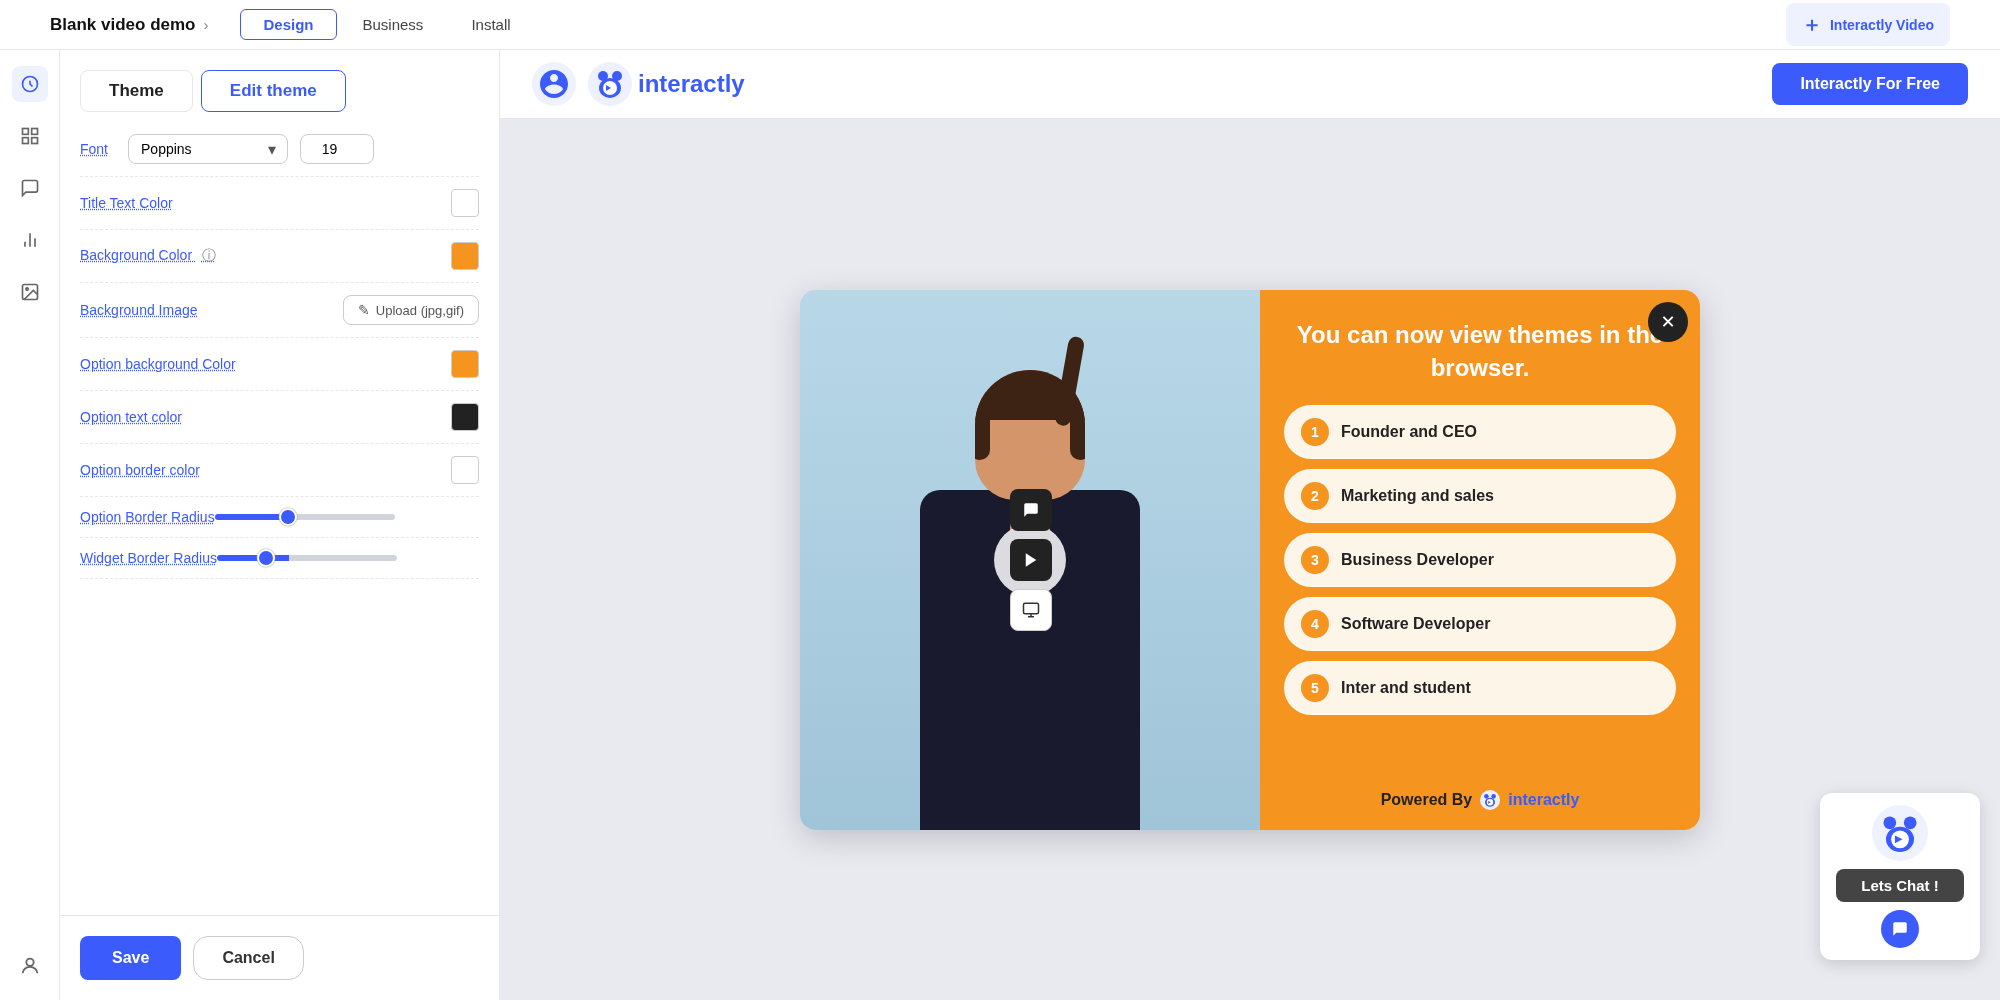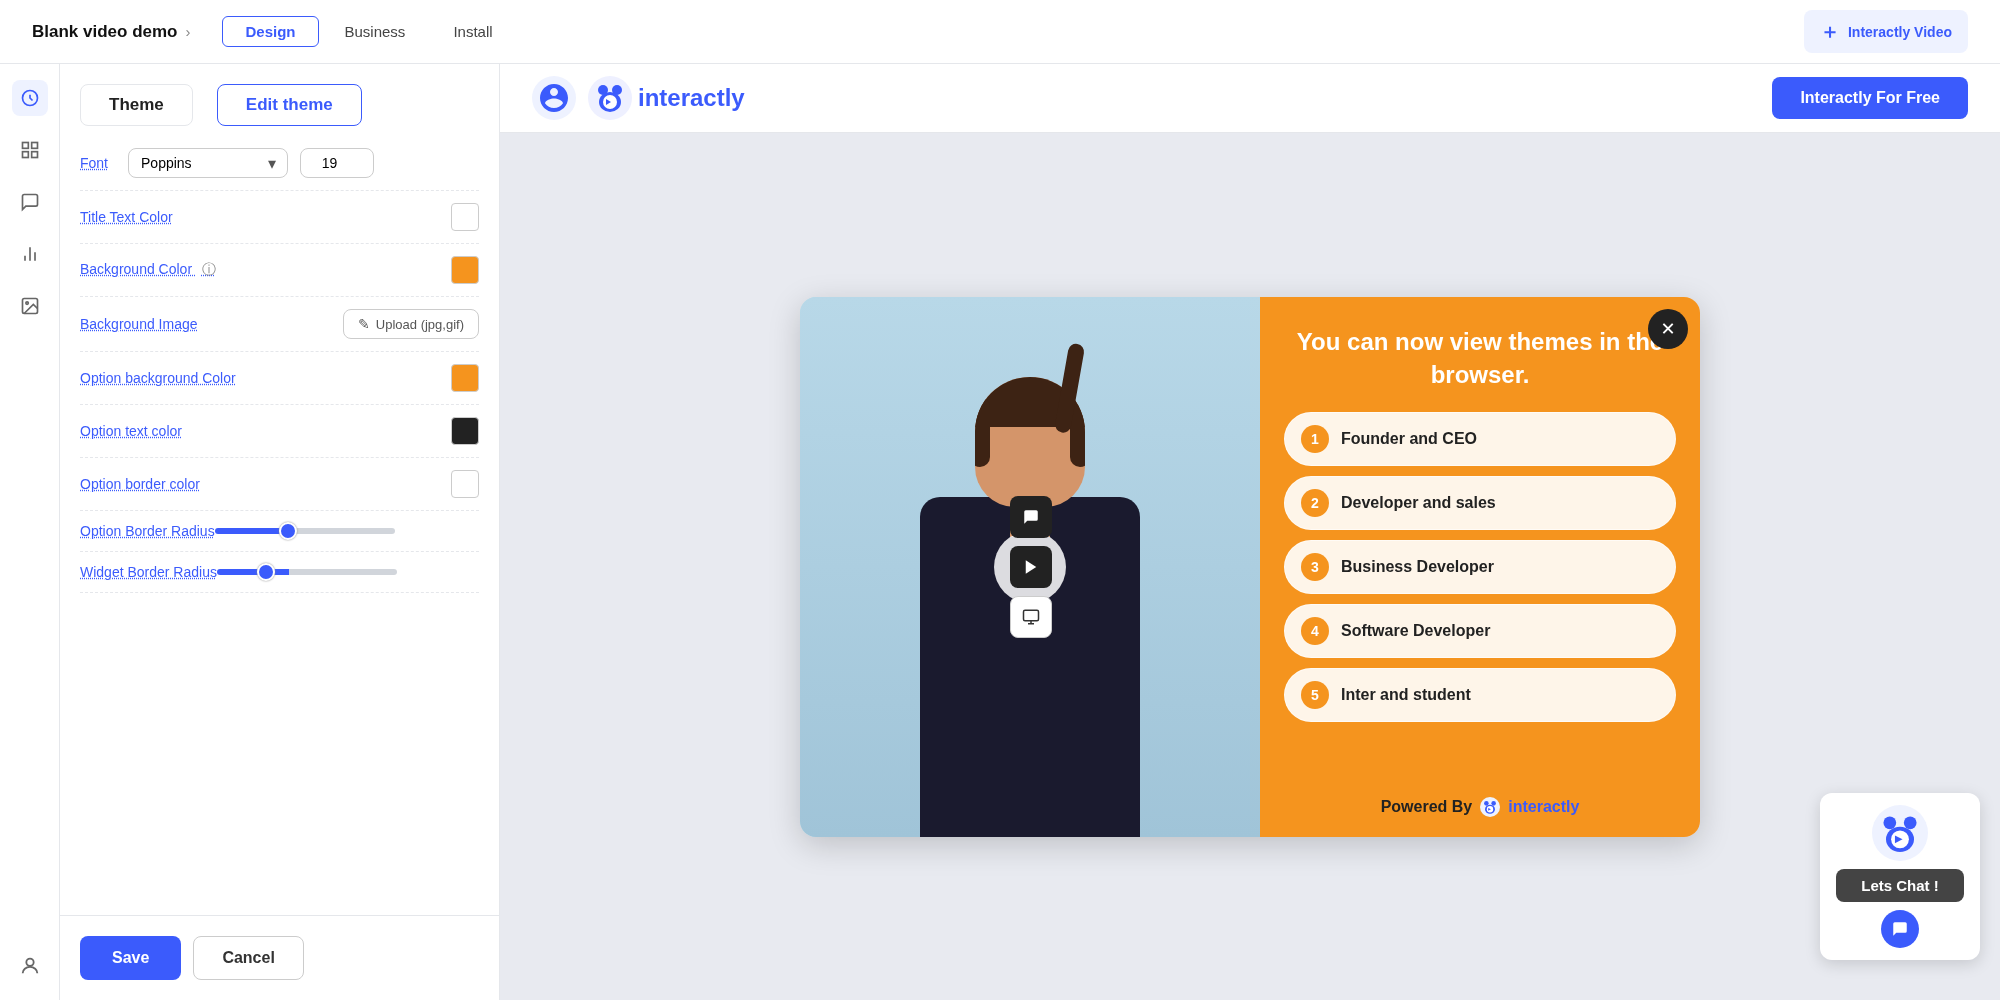--- a/index.html
+++ b/index.html
@@ -1,21 +1,21 @@
 <!DOCTYPE html>
 <html><head>
   <meta charset="utf-8">
   <style>
     * { box-sizing: border-box; margin: 0; padding: 0; }
     body { font-family: 'Arial', sans-serif; background: #f0f2f5; width: 2000px; height: 1000px; overflow: hidden; display: flex; flex-direction: column; }
 
     
     .topbar {
       display: flex; align-items: center; justify-content: space-between;
-      background: #fff; padding: 0 32px; height: 64px;
+      background: #fff; padding: 0 50px; height: 50px;
       border-bottom: 1px solid #e5e7eb;
     }
     .topbar-left { display: flex; align-items: center; gap: 8px; }
     .breadcrumb { font-size: 17px; font-weight: 600; color: #111; }
     .breadcrumb-arrow { color: #888; font-size: 15px; }
     .nav-tabs { display: flex; gap: 4px; margin-left: 24px; }
     .nav-tab {
       padding: 6px 22px; border-radius: 6px; font-size: 15px; cursor: pointer;
       border: none; background: transparent; color: #444;
     }
@@ -43,21 +43,21 @@
     }
     .sidebar-icon.active { background: #eef2ff; color: #3b5bfc; }
     .sidebar-icon-bottom { margin-top: auto; }
 
     
     .settings-panel {
       width: 440px; background: #fff; border-right: 1px solid #e5e7eb;
       display: flex; flex-direction: column; overflow-y: auto;
     }
     .theme-header {
-      display: flex; gap: 16px; padding: 20px 20px 10px 20px; align-items: flex-start;
+      display: flex; gap: 0; padding: 20px 20px 10px 20px; align-items: flex-start;
     }
     .theme-btn {
       padding: 10px 28px; font-size: 17px; font-weight: 600; border-radius: 8px;
       cursor: pointer; border: 1.5px solid #e5e7eb; background: #fff; color: #222;
     }
     .theme-btn.active {
       background: #fff; border: 1.5px solid #3b5bfc; color: #3b5bfc;
     }
     .section-title { padding: 16px 20px 8px 20px; color: #3b5bfc; font-size: 15px; font-weight: 600; }
 
@@ -106,21 +106,21 @@
       background: #3b5bfc; cursor: pointer; border: 2px solid #fff; box-shadow: 0 0 2px #888;
     }
 
     
     .settings-footer { display: flex; gap: 12px; padding: 20px; border-top: 1px solid #e5e7eb; }
     .save-btn {
       background: #3b5bfc; color: #fff; border: none; border-radius: 8px;
       padding: 12px 32px; font-size: 16px; font-weight: 600; cursor: pointer;
     }
     .cancel-btn {
-      background: #fff; color: #333; border: 1.5px solid #ccc; border-radius: 8px;
+      background: #fff; color: #333; border: 1.5px solid #ccc; border-radius: 15px;
       padding: 12px 28px; font-size: 16px; font-weight: 600; cursor: pointer; text-align: center;
     }
 
     
     .preview-area {
       flex: 1; background: #e8eaf0; display: flex; flex-direction: column;
     }
     .preview-header {
       background: #fff; padding: 12px 32px; display: flex; align-items: center; justify-content: space-between;
       border-bottom: 1px solid #e5e7eb;
@@ -433,21 +433,21 @@
 
         <div class="widget-options">
           <div class="widget-title">You can now view themes in the browser.</div>
           <div class="option-list">
             <div class="option-item">
               <div class="option-num">1</div>
               <span class="option-text">Founder and CEO</span>
             </div>
             <div class="option-item">
               <div class="option-num">2</div>
-              <span class="option-text">Developer and sales</span>
+              <span class="option-text">Marketing and sales</span>
             </div>
             <div class="option-item">
               <div class="option-num">3</div>
               <span class="option-text">Business Developer</span>
             </div>
             <div class="option-item">
               <div class="option-num">4</div>
               <span class="option-text">Software Developer</span>
             </div>
             <div class="option-item">

